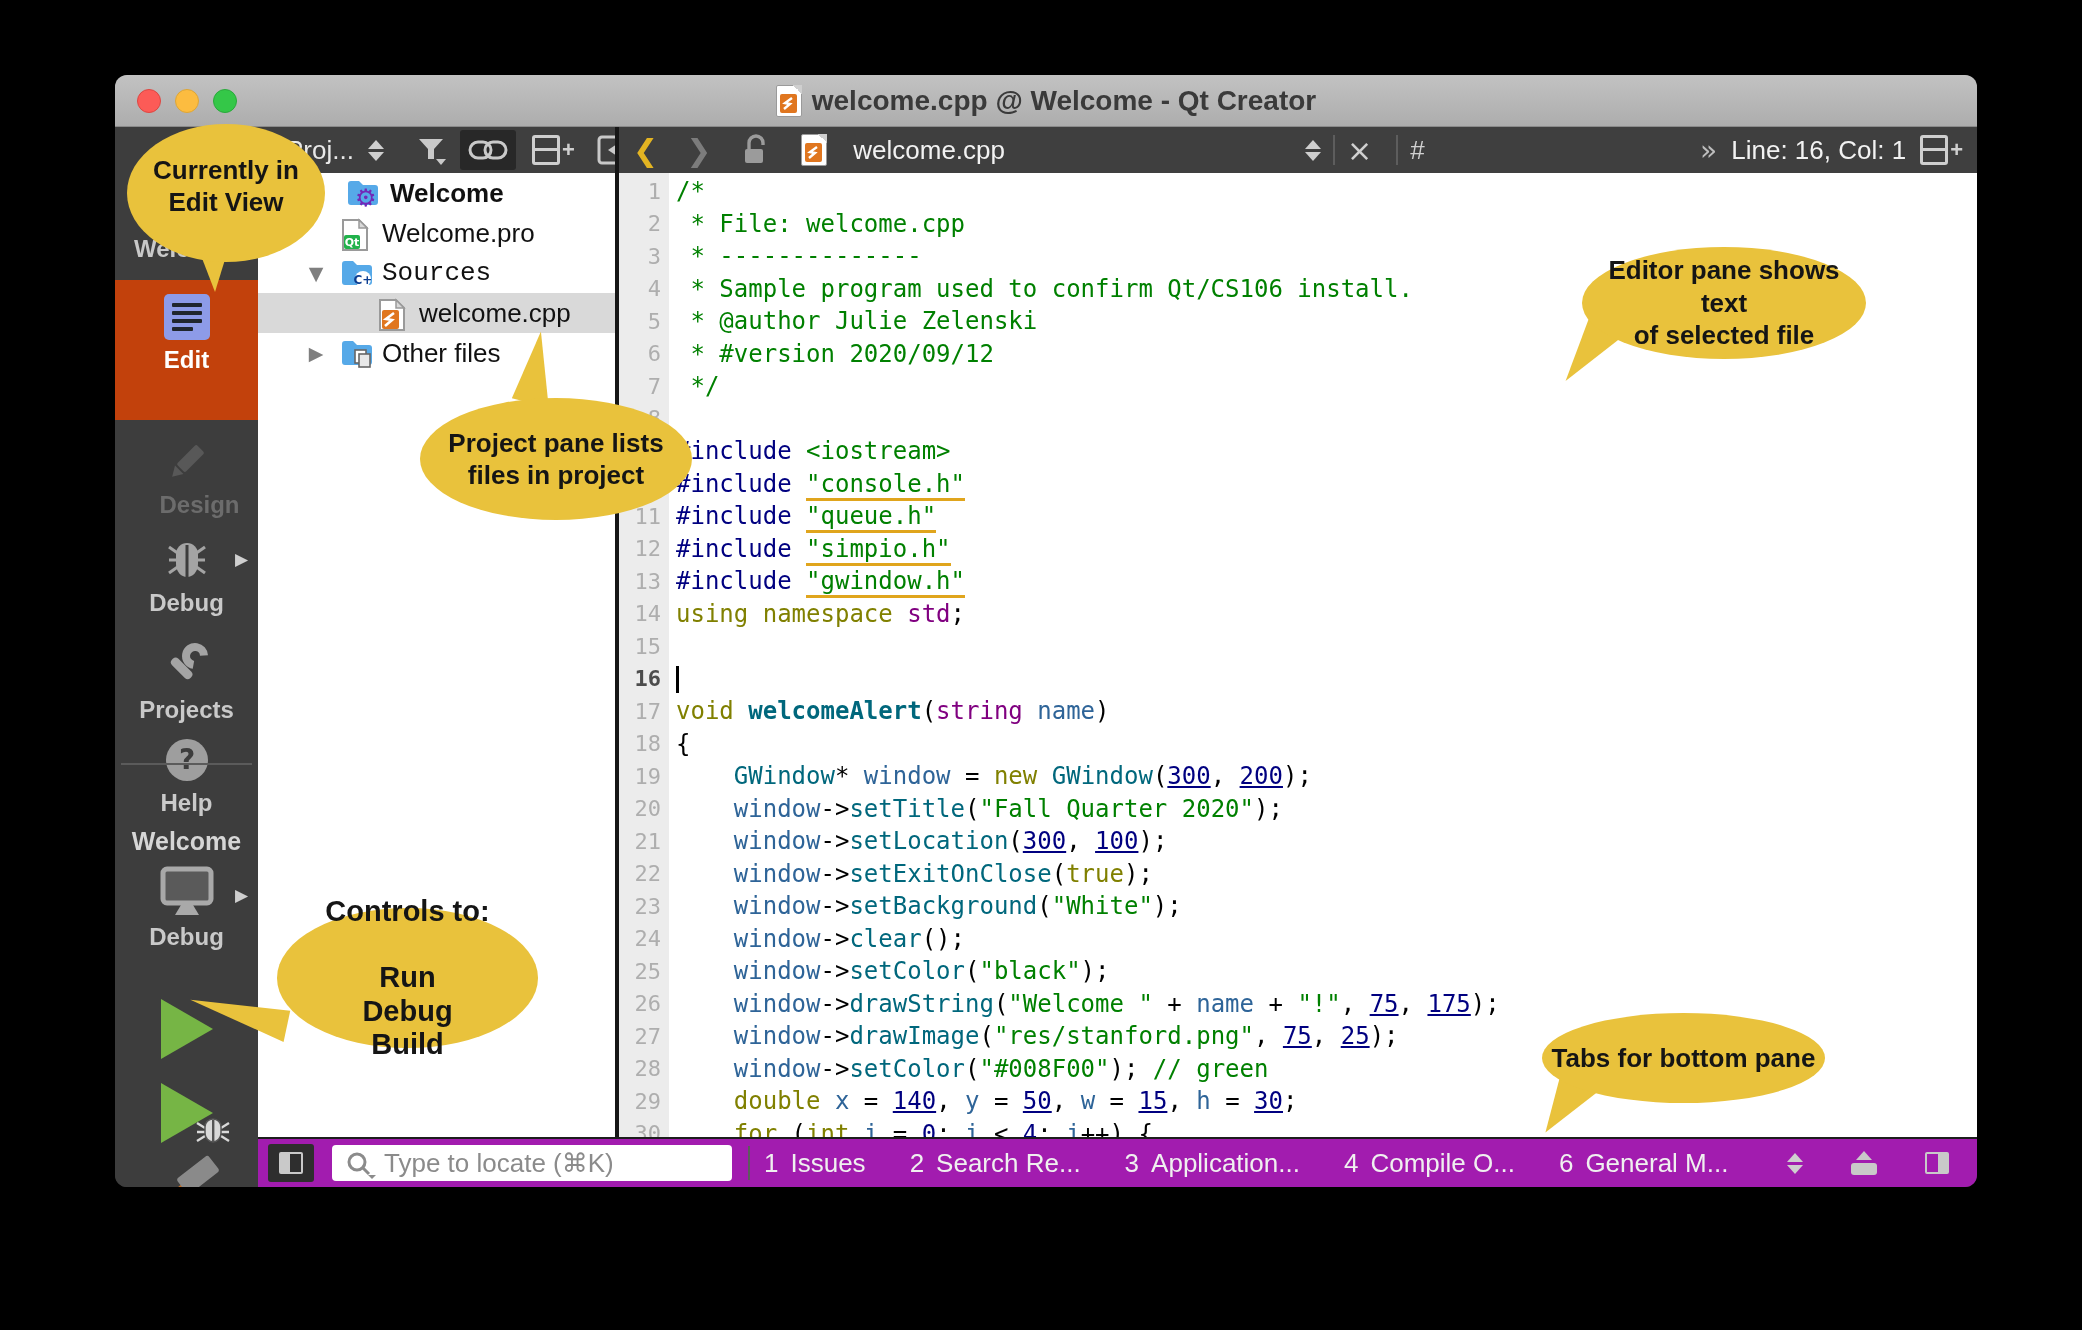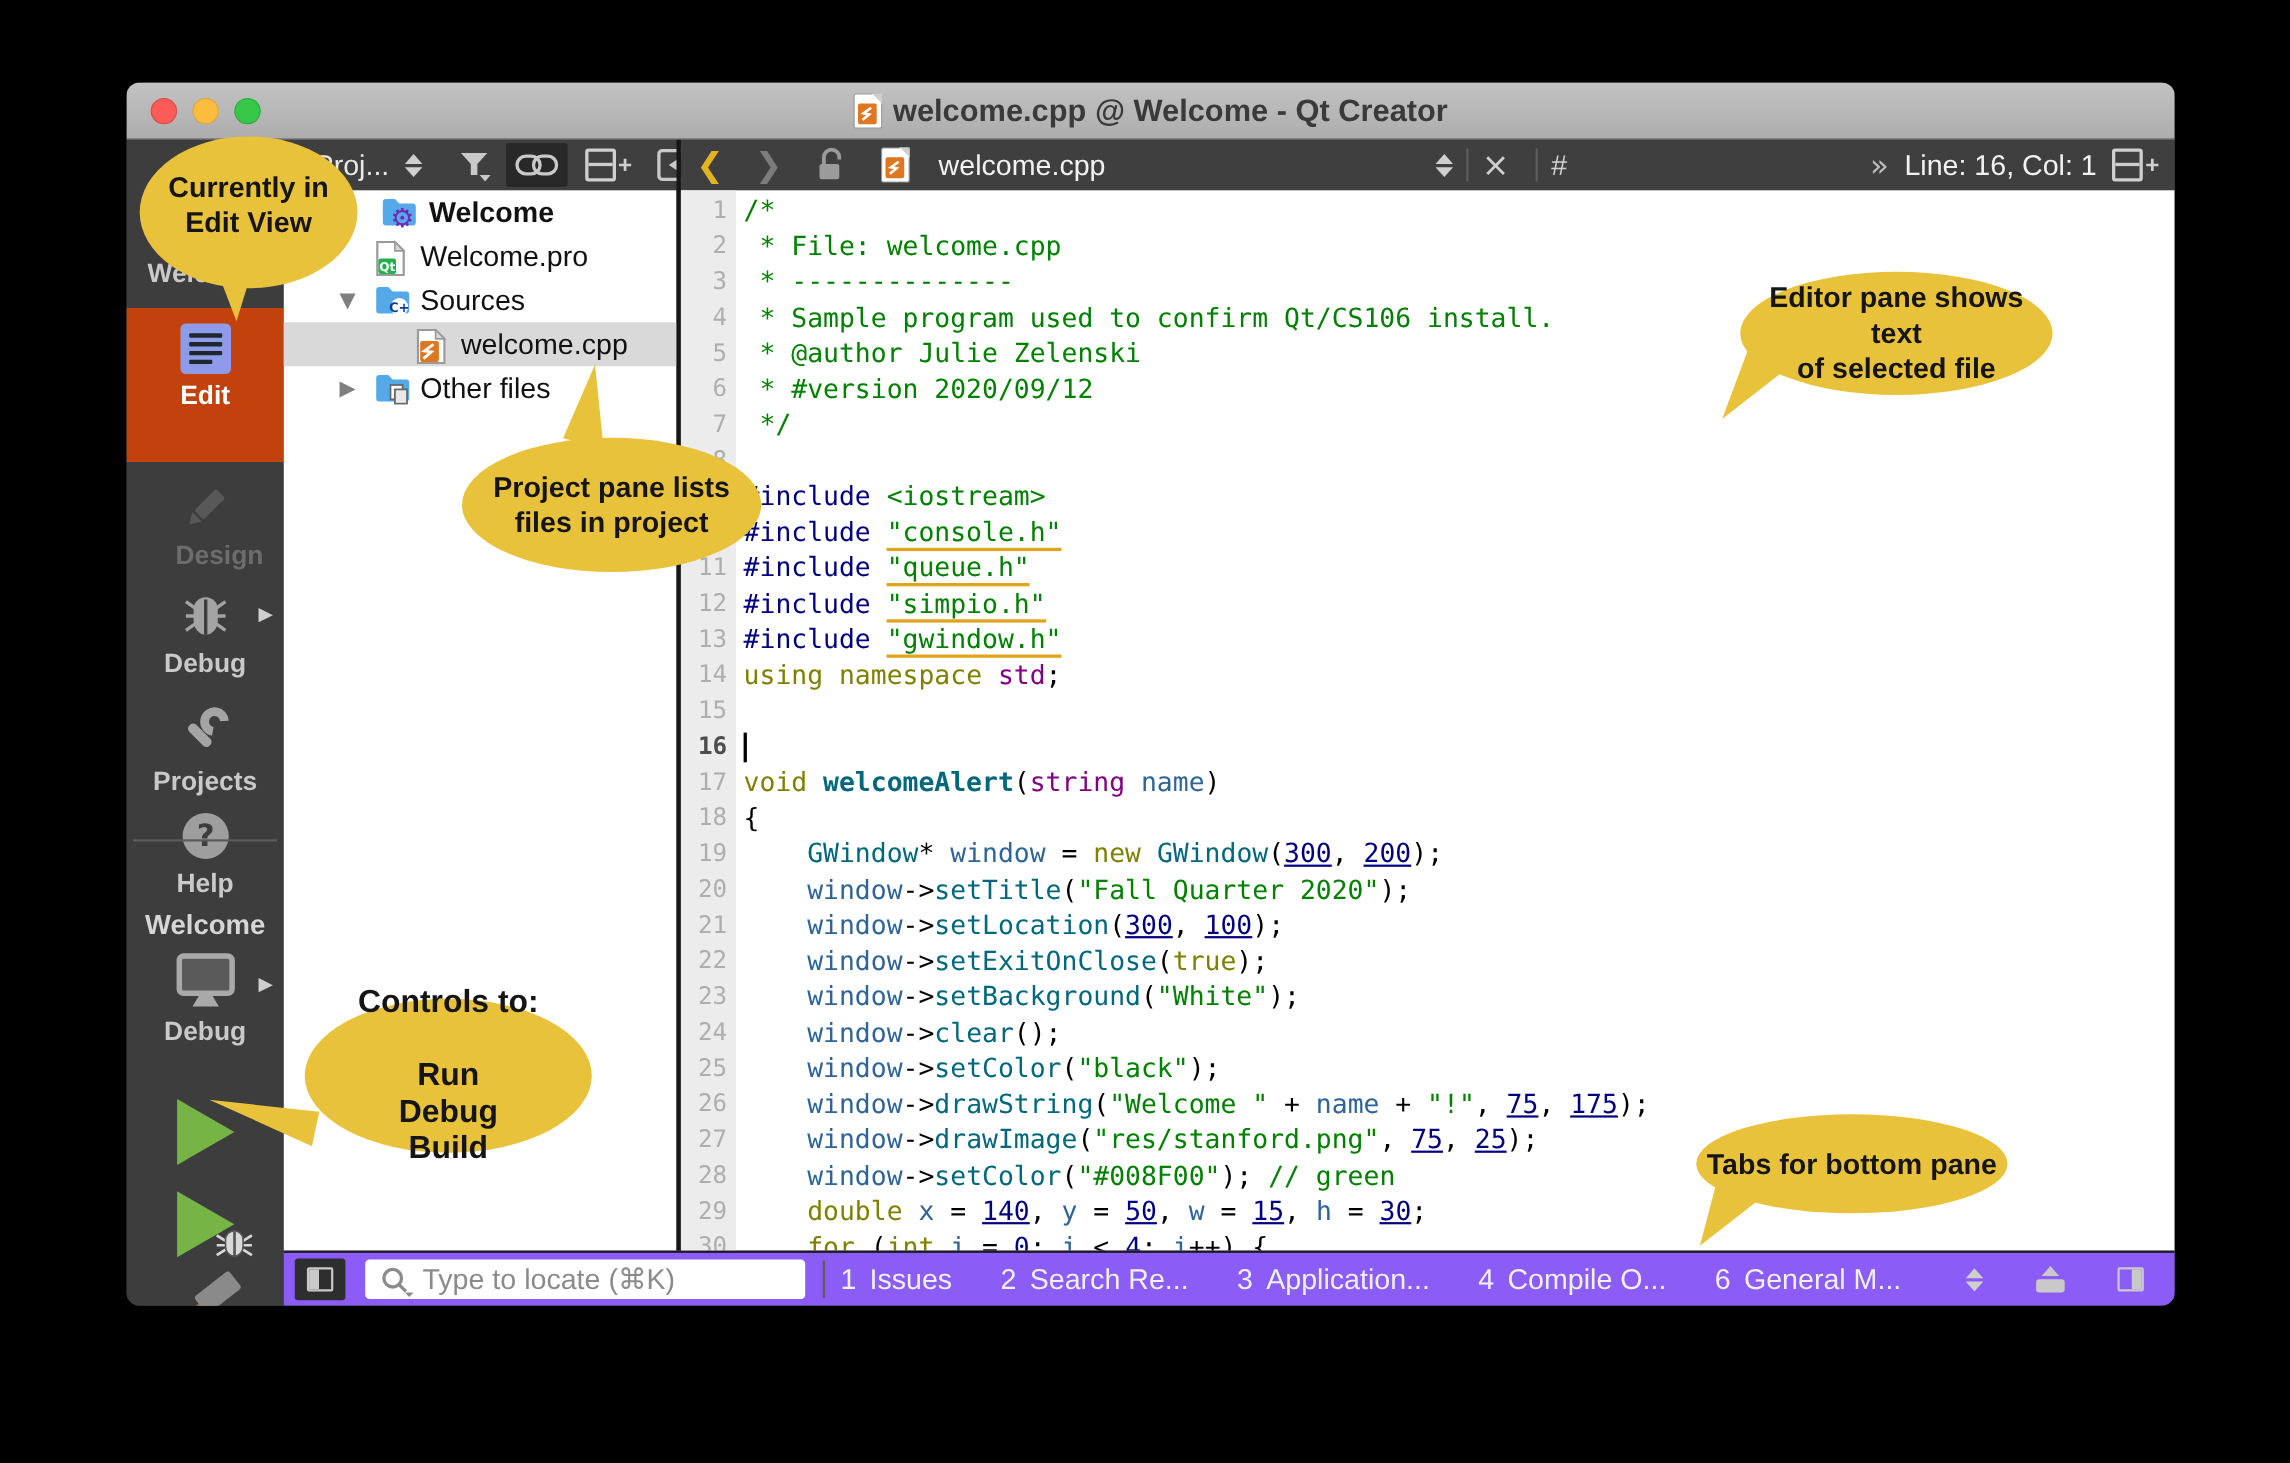--- a/index.html
+++ b/index.html
@@ -112,21 +112,21 @@
   .tok-k { color:#808000; }
   .tok-t { color:#800080; }
   .tok-f { color:#00677c; }
   .tok-fb { color:#00677c; font-weight:bold; }
   .tok-v { color:#2e6498; }
   .tok-n { color:#000080;text-decoration:underline; }
   .tok-pl { color:#000; }
   .caret { display:inline-block; width:3px; height:27px; background:#000; vertical-align:middle; }
 
   
-  .bottom-bar { position:absolute; left:143px; right:0; bottom:0; height:50px; background:#8b5cf6;
+  .bottom-bar { position:absolute; left:143px; right:0; bottom:0; height:50px; background:#a21caf;
                 border-top:2px solid #1d1d1d; display:flex; align-items:center; color:#f0f0f0; }
   .pane-toggle { width:46px; height:38px; background:#2e2e2e; border-radius:3px; margin-left:10px;
                  display:flex; align-items:center; justify-content:center; }
   .tgl { position:relative; width:24px; height:22px; border:2px solid #c9c9c9; border-radius:2px; }
   .tgl.left:before { content:""; position:absolute; left:0; top:0; bottom:0; width:9px; background:#c9c9c9; }
   .tgl.right:before { content:""; position:absolute; right:0; top:0; bottom:0; width:9px; background:#c9c9c9; }
   .locator { position:relative; margin-left:18px; width:400px; height:36px; background:#fff;
              border-radius:4px; display:flex; align-items:center; }
   .locator .ph { color:#8b8b8b; font-size:26px; margin-left:52px; white-space:nowrap; }
   .mag { position:absolute; left:12px; top:6px; }
@@ -352,21 +352,21 @@
               </svg></span>
             <span class="tree-label" style="left: 124px;">Welcome.pro</span>
           </div>
           <div class="tree-row">
             <span class="tree-arrow">▼</span>
             <span class="tree-icon" style="left: 82px;"><svg width="34" height="30" viewBox="0 0 34 30">
                 <path d="M2 6 a3 3 0 0 1 3-3 h8 l4 4 h12 a3 3 0 0 1 3 3 v14 a3 3 0 0 1 -3 3 h-24 a3 3 0 0 1 -3-3 z" fill="#56a9e8"></path>
                 <circle cx="23" cy="21" r="8" fill="#fff"></circle>
                 <text x="23" y="26" text-anchor="middle" font-size="12" font-weight="bold" fill="#0b3d91" font-family="DejaVu Sans">C+</text>
               </svg></span>
-            <span class="tree-label" style="left: 124px;">Sources</span>
+            <span class="tree-label" style="left: 124px; font-family: Liberation Mono, monospace;">Sources</span>
           </div>
           <div class="tree-row selected">
             <span class="tree-icon" style="left: 119px;"><svg width="30" height="34" viewBox="0 0 30 34">
                 <path d="M3 2 h16 l8 8 v22 h-24 z" fill="#fff" stroke="#9a9a9a" stroke-width="2"></path>
                 <path d="M19 2 l8 8 h-8 z" fill="#d9d9d9" stroke="#9a9a9a" stroke-width="1.5"></path>
                 <rect x="5" y="12" width="17" height="19" rx="2" fill="#e0761f"></rect>
                 <polyline points="17,15 9,21 15,22 8,28" stroke="#fff" stroke-width="2.6" fill="none"></polyline>
               </svg></span>
             <span class="tree-label" style="left: 161px;">welcome.cpp</span>
           </div>

